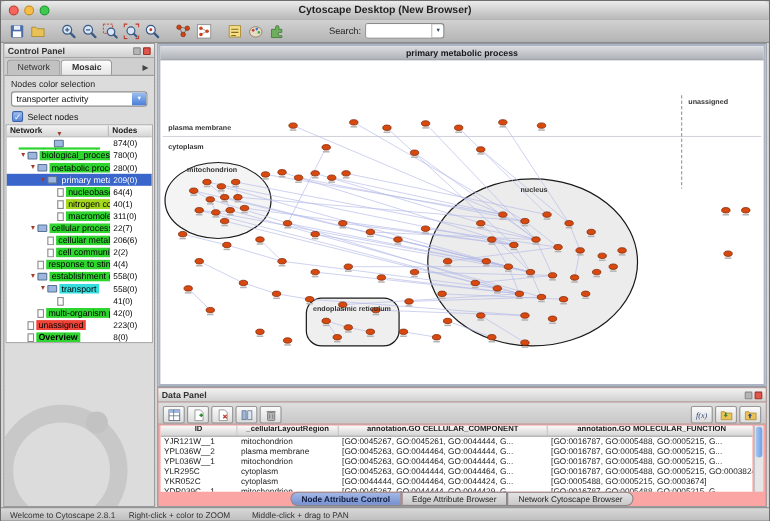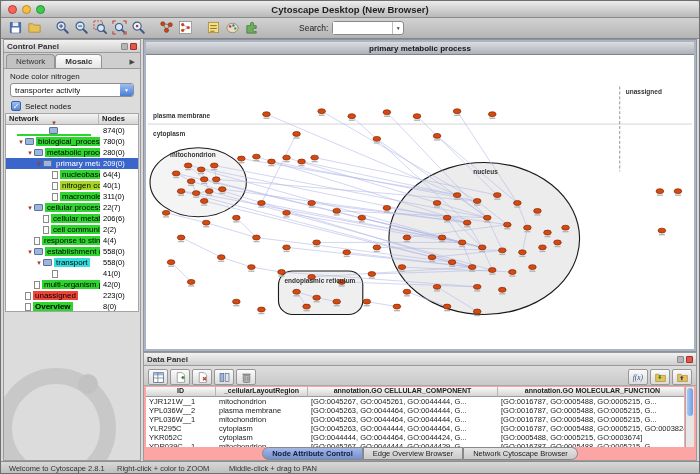--- a/index.html
+++ b/index.html
@@ -7,21 +7,21 @@
   .window{position:relative;width:700px;height:474px;background:repeating-linear-gradient(0deg,#d6d6d6 0 1px,#dcdcdc 1px 2px);border:1px solid #6f6f6f}
   
   .titlebar{position:absolute;top:0;left:0;right:0;height:17px;background:linear-gradient(#ececec,#b9b9b9);border-bottom:1px solid #8a8a8a;border-radius:5px 5px 0 0}
   .lights{position:absolute;left:7px;top:4px;display:flex;gap:5px}
   .light{width:9px;height:9px;border-radius:50%}
   .light.red{background:#f4655c;border:1px solid #c23b32}
   .light.yellow{background:#f7bd47;border:1px solid #c08c1e}
   .light.green{background:#3fc94d;border:1px solid #1f9630}
   .titlebar .title{position:absolute;left:0;right:0;top:3px;text-align:center;font-size:9.5px;font-weight:bold;color:#222}
   
-  .toolbar{position:absolute;top:17px;left:0;right:0;height:21px;background:linear-gradient(#d2d2d2,#b4b4b4);border-bottom:1px solid #858585;display:flex;padding:0 5px}
+  .toolbar{position:absolute;top:17px;left:0;right:0;height:21px;background:linear-gradient(#d2d2d2,#b4b4b4);border-bottom:1px solid #858585;display:flex;align-items:center;padding:0 5px}
   .tb-btn{width:19px;height:18px;display:flex;align-items:center;justify-content:center;border-radius:3px;flex:none}
   .tb-sep{width:9px;flex:none}
   .search-wrap{display:flex;align-items:center;margin-left:38px;gap:4px}
   .search-label{font-size:8.5px;color:#222}
   .search-box{display:flex;align-items:center;background:#fff;border:1px solid #8a8a8a;border-radius:3px;height:14px;width:72px}
   .search-input{border:none;outline:none;flex:1;height:12px;font-size:8px;padding:0 3px;font-family:"Liberation Sans",sans-serif;min-width:0}
   .search-arrow{width:11px;height:12px;font-size:5px;color:#345;display:flex;align-items:center;justify-content:center;border-left:1px solid #bbb}
   
   .control-panel{position:absolute;top:38px;left:2px;width:138px;bottom:12px;background:#dcdcdc;border:1px solid #9a9a9a;overflow:hidden}
   .cp-header,.dp-header{height:13px;background:linear-gradient(#f2f2f2,#cfcfcf);border-bottom:1px solid #9a9a9a;display:flex;align-items:center;justify-content:space-between;padding:0 3px;font-size:8px;font-weight:bold;color:#333}
@@ -209,21 +209,21 @@
       <span class="panel-btns">
         <span class="pbtn float"></span>
         <span class="pbtn close"></span>
       </span>
     </div>
     <div class="cp-tabs">
       <div class="cp-tab">Network</div>
       <div class="cp-tab active">Mosaic</div>
       <div class="cp-tab-arrow">▶</div>
     </div>
-    <div class="cp-label">Node color nitrogen</div>
+    <div class="cp-label">Nodes color selection</div>
     <div class="combo">
       <span class="combo-text">transporter activity</span>
       <span class="combo-btn">▼</span>
     </div>
     <div class="checkrow">
       <span class="checkbox">✓</span>
       <span class="check-label">Select nodes</span>
     </div>
     <div class="tree-panel">
       <div class="tree-header">
@@ -768,21 +768,21 @@
               <div class="dp-td" style="width: 190px;">[GO:0045267, GO:0044444, GO:0044429, G...</div>
               <div class="dp-td" style="width: 190px;">[GO:0016787, GO:0005488, GO:0005215, G...</div>
             </div>
           </div>
       </div>
       <div class="dp-scroll">
           <div class="thumb"></div>
         </div>
       <div class="dp-tabs">
         <div class="dp-tab active">Node Attribute Control</div>
-        <div class="dp-tab">Edge Overview Browser</div>
+        <div class="dp-tab">Edge Attribute Browser</div>
         <div class="dp-tab">Network Cytoscape Browser</div>
       </div>
     </div>
   </div>
 
   <div class="statusbar">
     <span class="st-welcome">Welcome to Cytoscape 2.8.1</span>
     <span class="st-zoom">Right-click + color to ZOOM</span>
     <span class="st-pan">Middle-click + drag to PAN</span>
   </div>

